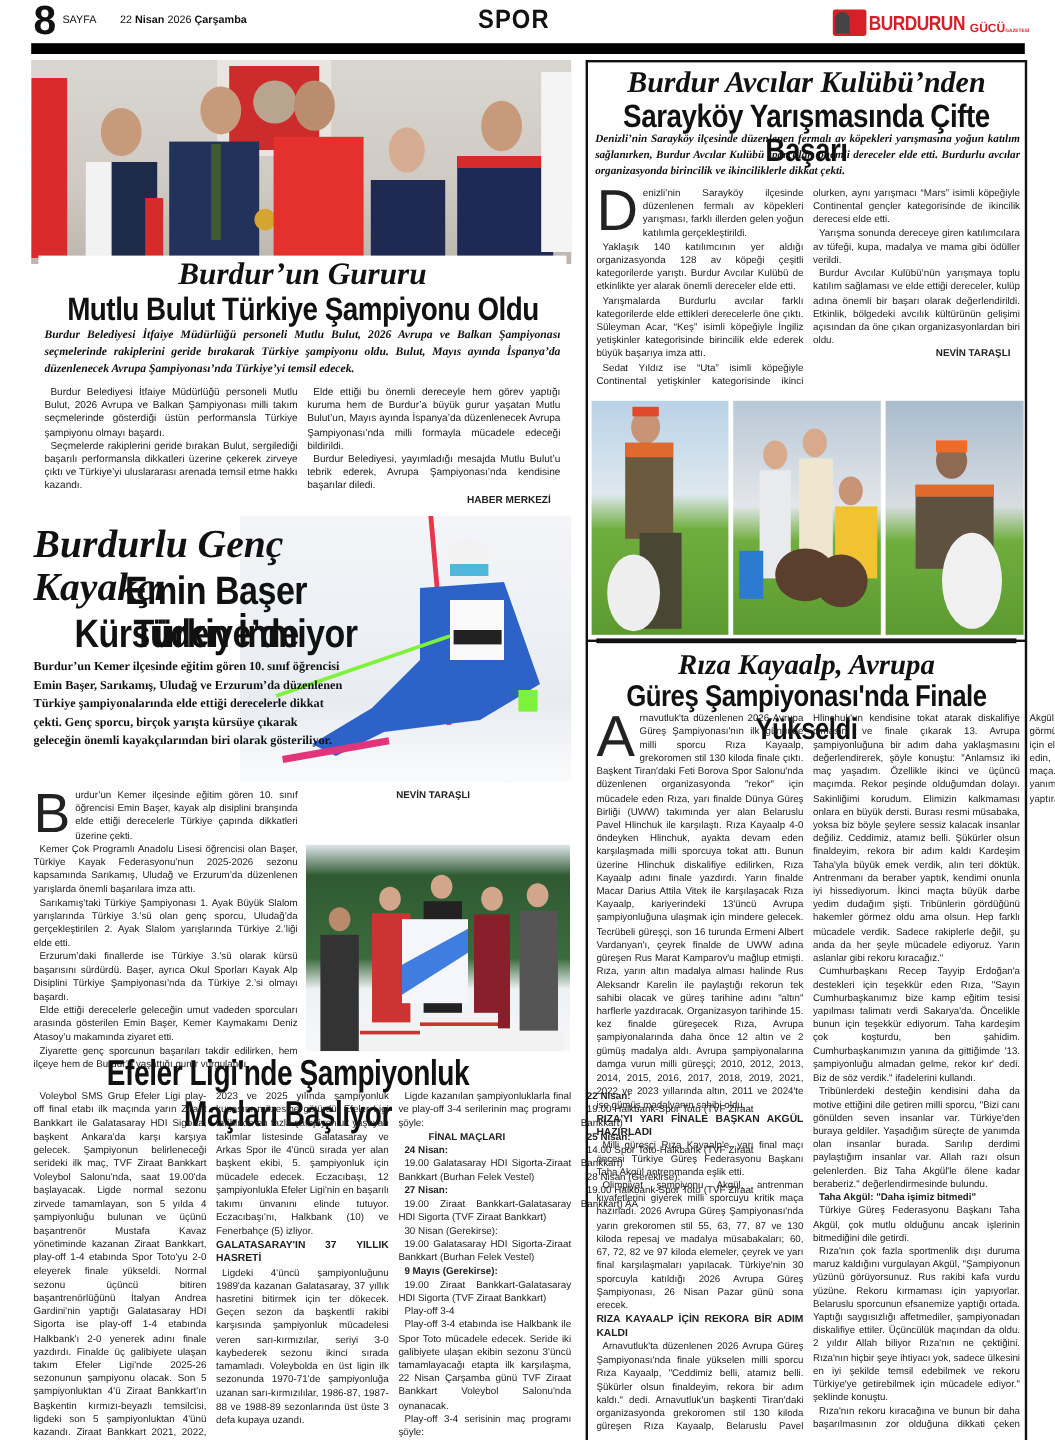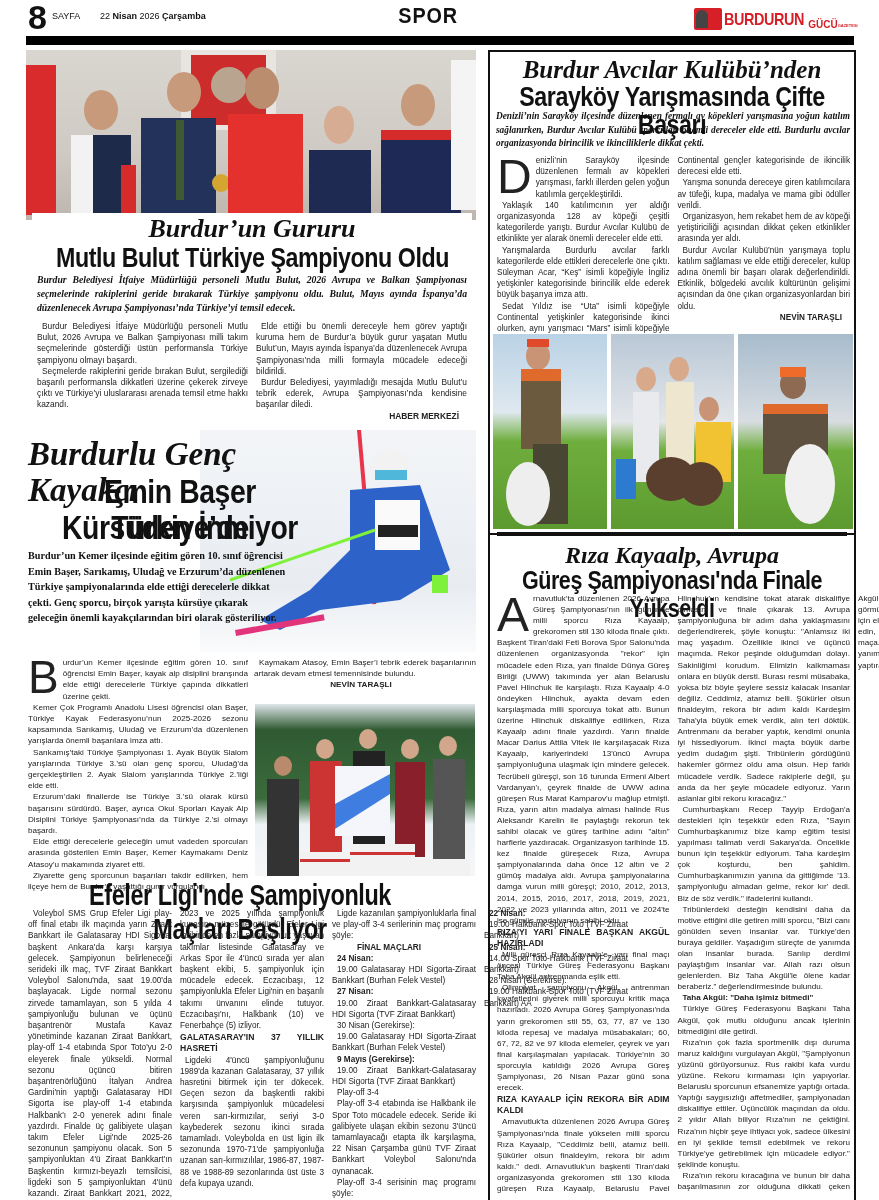--- a/index.html
+++ b/index.html
@@ -95,21 +95,20 @@
 <div class="abs box" style="left:488px;top:50px;width:368px;height:485px"></div>
 <div class="abs kicker" style="left:490px;top:55px;width:364px;font-size:25px">Burdur Avcılar Kulübü’nden</div>
 <div class="abs headline" style="left:470px;top:83px;width:404px;font-size:27px">Sarayköy Yarışmasında Çifte Başarı</div>
 <div class="abs spot" style="left:496px;top:110px;width:354px;font-size:9.3px;line-height:13.5px">Denizli’nin Sarayköy ilçesinde düzenlenen fermalı av köpekleri yarışmasına yoğun katılım sağlanırken, Burdur Avcılar Kulübü sporcuları önemli dereceler elde etti. Burdurlu avcılar organizasyonda birincilik ve ikinciliklerle dikkat çekti.</div>
 <div class="abs body cols2" style="left:497px;top:155px;width:353px;column-gap:8px;font-size:8.2px">
   <p style="text-indent:0"><span class="dropcap">D</span><span>enizli’nin Sarayköy ilçesinde düzenlenen fermalı av köpekleri yarışması, farklı illerden gelen yoğun katılımla gerçekleştirildi.</span></p>
   <p>Yaklaşık 140 katılımcının yer aldığı organizasyonda 128 av köpeği çeşitli kategorilerde yarıştı. Burdur Avcılar Kulübü de etkinlikte yer alarak önemli dereceler elde etti.</p>
   <p>Yarışmalarda Burdurlu avcılar farklı kategorilerde elde ettikleri derecelerle öne çıktı. Süleyman Acar, “Keş” isimli köpeğiyle İngiliz yetişkinler kategorisinde birincilik elde ederek büyük başarıya imza attı.</p>
   <p>Sedat Yıldız ise “Uta” isimli köpeğiyle Continental yetişkinler kategorisinde ikinci olurken, aynı yarışmacı “Mars” isimli köpeğiyle Continental gençler kategorisinde de ikincilik derecesi elde etti.</p>
   <p>Yarışma sonunda dereceye giren katılımcılara av tüfeği, kupa, madalya ve mama gibi ödüller verildi.</p>
-  <p>Organizasyon, hem rekabet hem de av köpeği yetiştiriciliği açısından dikkat çeken etkinlikler arasında yer aldı.</p>
   <p>Burdur Avcılar Kulübü’nün yarışmaya toplu katılım sağlaması ve elde ettiği dereceler, kulüp adına önemli bir başarı olarak değerlendirildi. Etkinlik, bölgedeki avcılık kültürünün gelişimi açısından da öne çıkan organizasyonlardan biri oldu.</p>
   <div class="byline">NEVİN TARAŞLI</div>
 </div>
 <div class="abs photo" style="left:493px;top:334px;width:114px;height:195px;background:linear-gradient(180deg,#b9d2e6 0%,#dfe8ef 40%,#6fae3d 55%,#5c9a30 100%)">
   <svg width="114" height="195">
     <ellipse cx="45" cy="22" rx="12" ry="14" fill="#c99476"></ellipse>
       <rect x="34" y="5" width="22" height="8" fill="#e04a2a"></rect>
     <rect x="28" y="35" width="40" height="80" fill="#6b5a3e"></rect>
       <rect x="28" y="35" width="40" height="12" fill="#e06a2c"></rect>
     <rect x="40" y="110" width="35" height="80" fill="#4a4634"></rect>
@@ -159,21 +158,20 @@
 <div class="abs spot" style="left:28px;top:548px;width:262px;font-style:normal;font-size:10.2px;line-height:15.5px;text-align:left">Burdur’un Kemer ilçesinde eğitim gören 10. sınıf öğrencisi Emin Başer, Sarıkamış, Uludağ ve Erzurum’da düzenlenen Türkiye şampiyonalarında elde ettiği derecelerle dikkat çekti. Genç sporcu, birçok yarışta kürsüye çıkarak geleceğin önemli kayakçılarından biri olarak gösteriliyor.</div>
 <div class="abs body" style="left:28px;top:657px;width:220px;font-size:8.1px;line-height:11.2px">
   <p style="text-indent:0"><span class="dropcap" style="font-size:46px;line-height:36px">B</span><span>urdur’un Kemer ilçesinde eğitim gören 10. sınıf öğrencisi Emin Başer, kayak alp disiplini branşında elde ettiği derecelerle Türkiye çapında dikkatleri üzerine çekti.</span></p>
   <p>Kemer Çok Programlı Anadolu Lisesi öğrencisi olan Başer, Türkiye Kayak Federasyonu’nun 2025-2026 sezonu kapsamında Sarıkamış, Uludağ ve Erzurum’da düzenlenen yarışlarda önemli başarılara imza attı.</p>
   <p>Sarıkamış’taki Türkiye Şampiyonası 1. Ayak Büyük Slalom yarışlarında Türkiye 3.’sü olan genç sporcu, Uludağ’da gerçekleştirilen 2. Ayak Slalom yarışlarında Türkiye 2.’liği elde etti.</p>
   <p>Erzurum’daki finallerde ise Türkiye 3.’sü olarak kürsü başarısını sürdürdü. Başer, ayrıca Okul Sporları Kayak Alp Disiplini Türkiye Şampiyonası’nda da Türkiye 2.’si olmayı başardı.</p>
   <p>Elde ettiği derecelerle geleceğin umut vadeden sporcuları arasında gösterilen Emin Başer, Kemer Kaymakamı Deniz Atasoy’u makamında ziyaret etti.</p>
   <p>Ziyarette genç sporcunun başarıları takdir edilirken, hem ilçeye hem de Burdur’a yaşattığı gurur vurgulandı.</p>
 </div>
 <div class="abs body" style="left:254px;top:657px;width:222px;font-size:8.1px;line-height:11.2px">
-  <p>Kaymakam Atasoy, Emin Başer’i tebrik ederek başarılarının artarak devam etmesi temennisinde bulundu.</p>
   <div class="byline" style="text-align:center">NEVİN TARAŞLI</div>
 </div>
 <div class="abs photo" style="left:255px;top:704px;width:220px;height:172px;background:linear-gradient(180deg,#dfe6ea 0%,#2f5a32 15%,#3b6b3c 55%,#eef2f5 70%,#f6f7f9 100%)">
   <svg width="220" height="172">
     <ellipse cx="28" cy="62" rx="9" ry="10" fill="#b98a6c"></ellipse>
       <rect x="12" y="75" width="32" height="97" fill="#333"></rect>
     <ellipse cx="70" cy="45" rx="9" ry="10" fill="#d1a68a"></ellipse>
       <rect x="55" y="57" width="32" height="95" fill="#c33"></rect>
     <ellipse cx="113" cy="35" rx="9" ry="10" fill="#d1a68a"></ellipse>
       <rect x="98" y="47" width="32" height="95" fill="#222"></rect>

